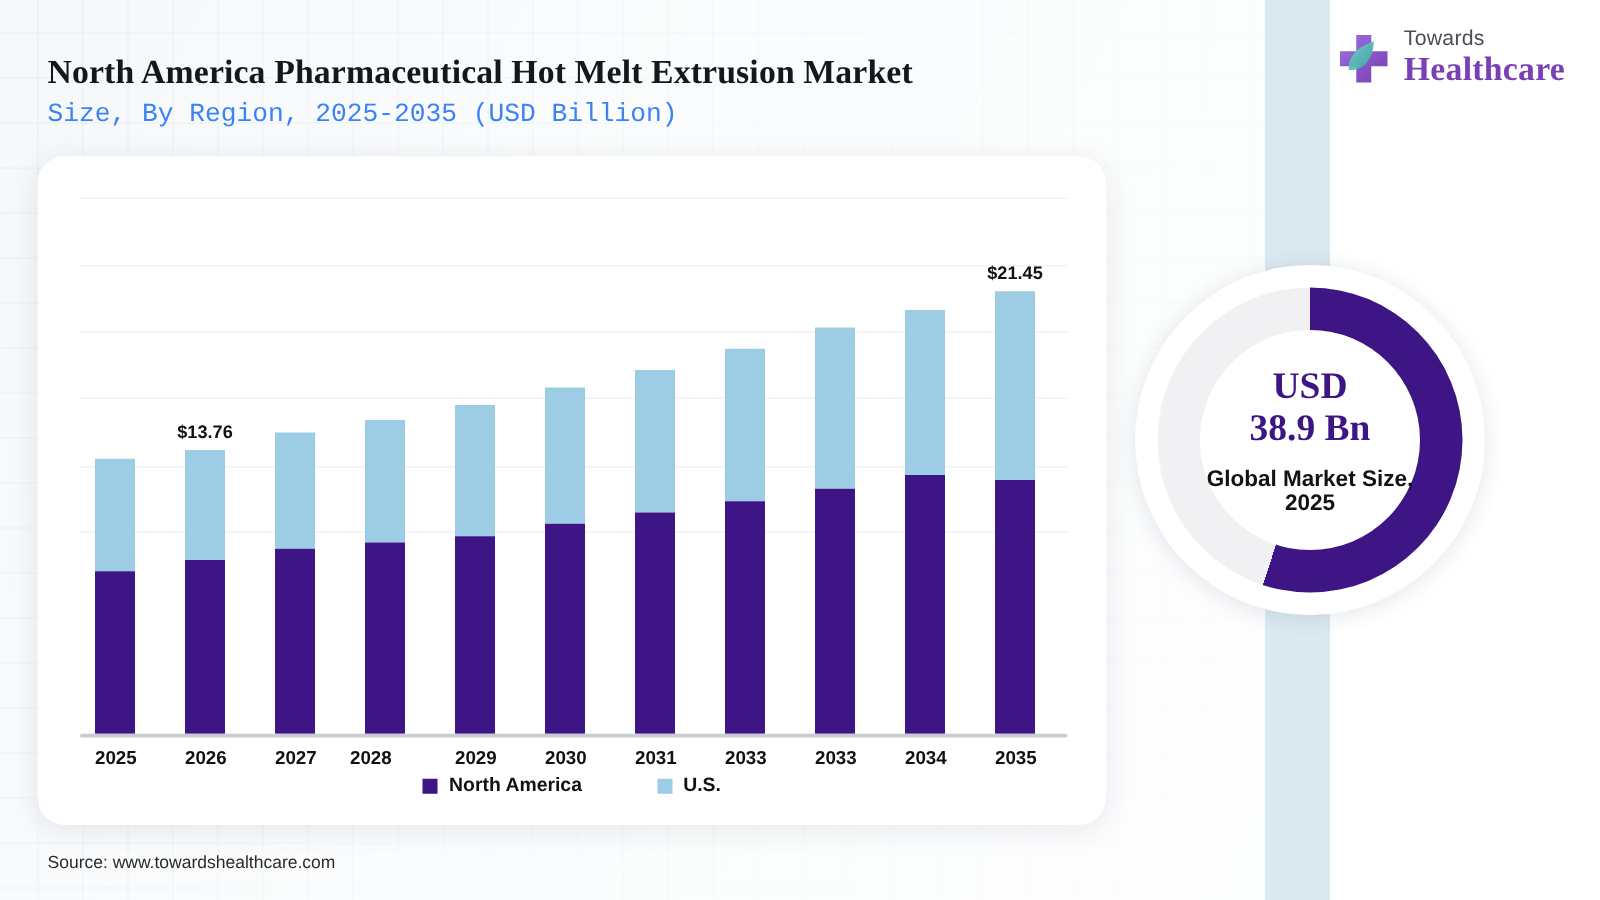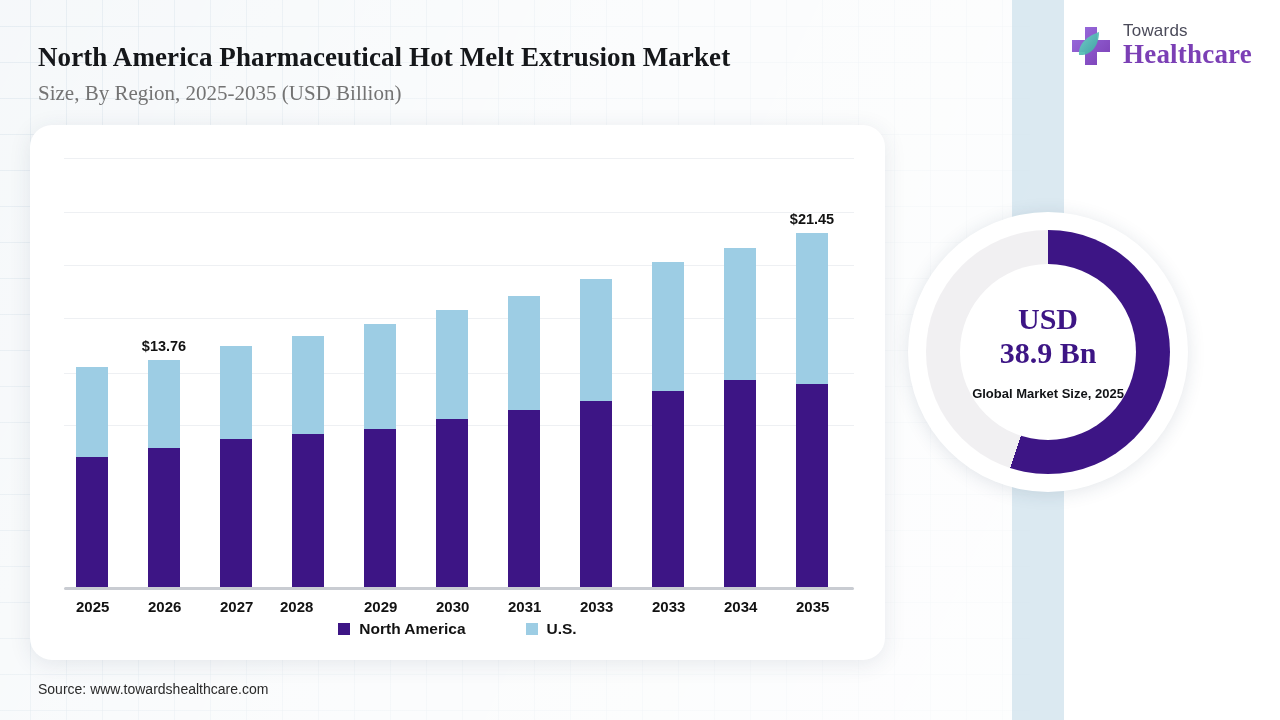--- a/index.html
+++ b/index.html
@@ -46,23 +46,23 @@
   #header { position: absolute; left: 38px; top: 40px; width: 840px; }
   #chart-title {
     font-family: "Liberation Serif", serif;
     font-weight: bold;
     font-size: 27px;
     color: #15171a;
     letter-spacing: .1px;
     line-height: 34px;
   }
   #chart-subtitle {
-    font-family: Liberation Serif, serif;
+    font-family: Liberation Mono, monospace;
     font-size: 21px;
-    color: #737373;
+    color: #3b82f6;
     line-height: 30px;
     margin-top: 4px;
   }
 
   
   #logo { position: absolute; right: 28px; top: 22px; display: flex; align-items: center; gap: 9px; }
   #logo-mark { position: relative; width: 46px; height: 46px; flex: none; }
   #logo-text { line-height: 1; padding-bottom: 2px; }
   #logo-text-top {
     font-family: "Liberation Sans", sans-serif;
@@ -157,21 +157,21 @@
     font-family: "Liberation Serif", serif;
     font-weight: bold; font-size: 30px; color: #3d1585;
     line-height: 34px;
   }
   #donut-value {
     font-family: "Liberation Serif", serif;
     font-weight: bold; font-size: 30px; color: #3d1585;
     line-height: 34px;
   }
   #donut-caption {
-    font-size: 13px; font-weight: bold; color: #111316;
+    font-size: 18px; font-weight: bold; color: #111316;
     line-height: 19px; margin-top: 14px;
   }
 
   
   #source {
     position: absolute; left: 38px; top: 681px;
     font-size: 14px; color: #2a2a2a;
   }
 </style>
 </head>

